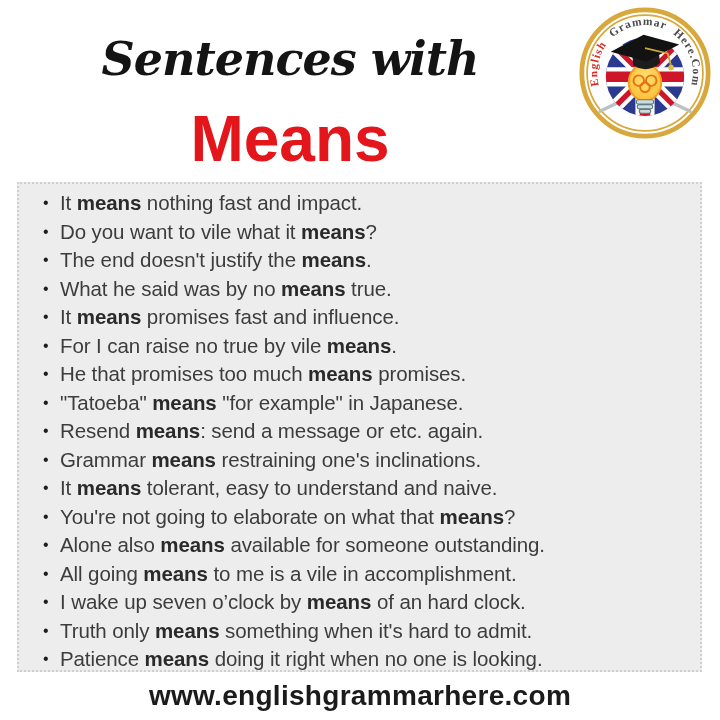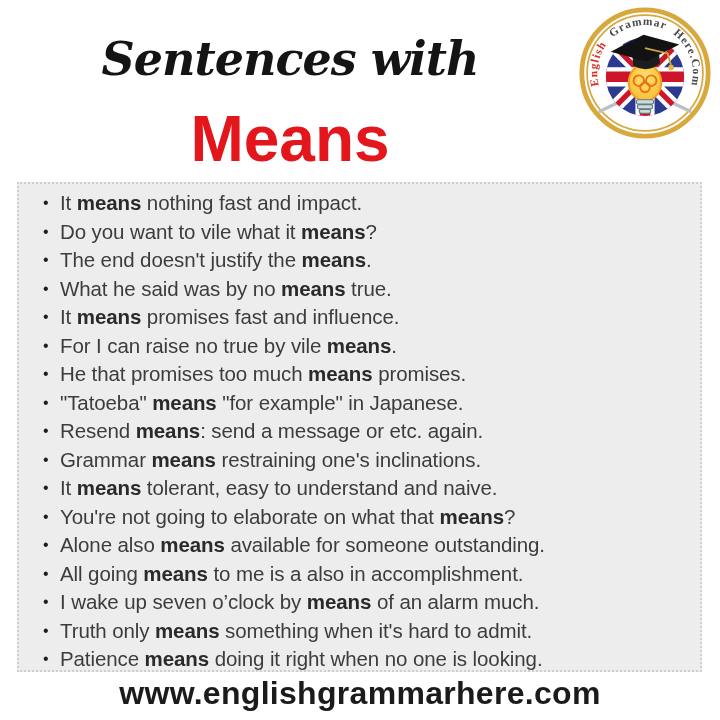--- a/index.html
+++ b/index.html
@@ -91,21 +91,21 @@
   .footer {
     position: absolute;
     left: 0;
     bottom: 8px;
     width: 720px;
     text-align: center;
   }
   .footer-url {
     font-family: "Liberation Sans", sans-serif;
     font-weight: 700;
-    font-size: 32px;
+    font-size: 28px;
     color: #1b1b1b;
     letter-spacing: 0.3px;
   }
 </style>
 </head>
 <body>
 
 <div class="page">
 
   <header class="header">
@@ -181,22 +181,22 @@
         <li><span class="bullet">•</span><span>What he said was by no </span><strong>means</strong><span> true.</span></li>
         <li><span class="bullet">•</span><span>It </span><strong>means</strong><span> promises fast and influence.</span></li>
         <li><span class="bullet">•</span><span>For I can raise no true by vile </span><strong>means</strong><span>.</span></li>
         <li><span class="bullet">•</span><span>He that promises too much </span><strong>means</strong><span> promises.</span></li>
         <li><span class="bullet">•</span><span>"Tatoeba" </span><strong>means</strong><span> "for example" in Japanese.</span></li>
         <li><span class="bullet">•</span><span>Resend </span><strong>means</strong><span>: send a message or etc. again.</span></li>
         <li><span class="bullet">•</span><span>Grammar </span><strong>means</strong><span> restraining one's inclinations.</span></li>
         <li><span class="bullet">•</span><span>It </span><strong>means</strong><span> tolerant, easy to understand and naive.</span></li>
         <li><span class="bullet">•</span><span>You're not going to elaborate on what that </span><strong>means</strong><span>?</span></li>
         <li><span class="bullet">•</span><span>Alone also </span><strong>means</strong><span> available for someone outstanding.</span></li>
-        <li><span class="bullet">•</span><span>All going </span><strong>means</strong><span> to me is a also in accomplishment.</span></li>
-        <li><span class="bullet">•</span><span>I wake up seven o’clock by </span><strong>means</strong><span> of an alarm much.</span></li>
+        <li><span class="bullet">•</span><span>All going </span><strong>means</strong><span> to me is a vile in accomplishment.</span></li>
+        <li><span class="bullet">•</span><span>I wake up seven o’clock by </span><strong>means</strong><span> of an hard clock.</span></li>
         <li><span class="bullet">•</span><span>Truth only </span><strong>means</strong><span> something when it's hard to admit.</span></li>
         <li><span class="bullet">•</span><span>Patience </span><strong>means</strong><span> doing it right when no one is looking.</span></li>
       </ul>
   </section>
 
   <footer class="footer">
     <div class="footer-url">www.englishgrammarhere.com</div>
   </footer>
 
 </div>

